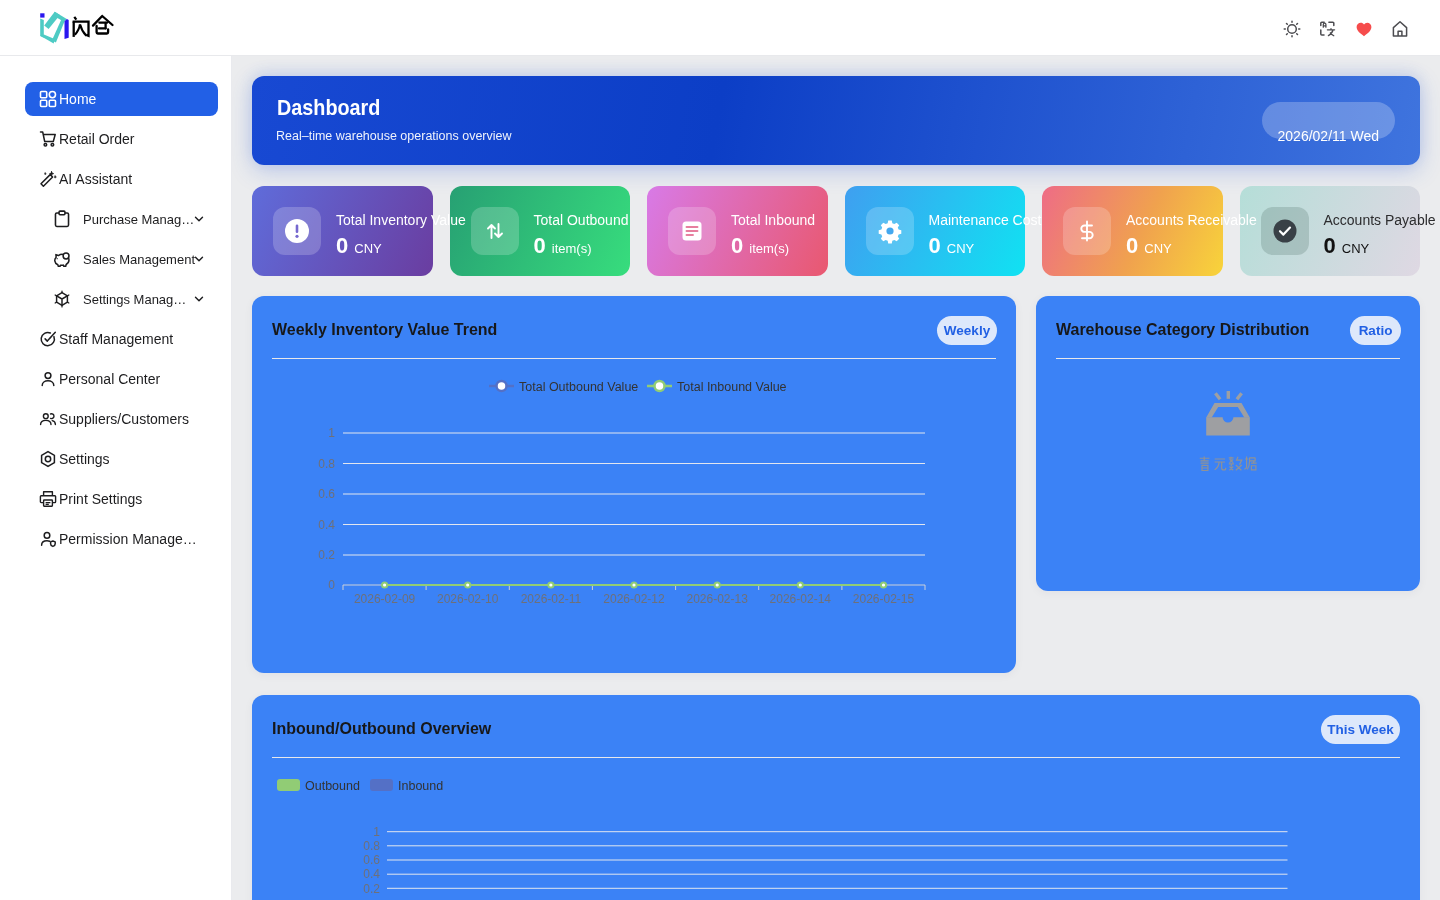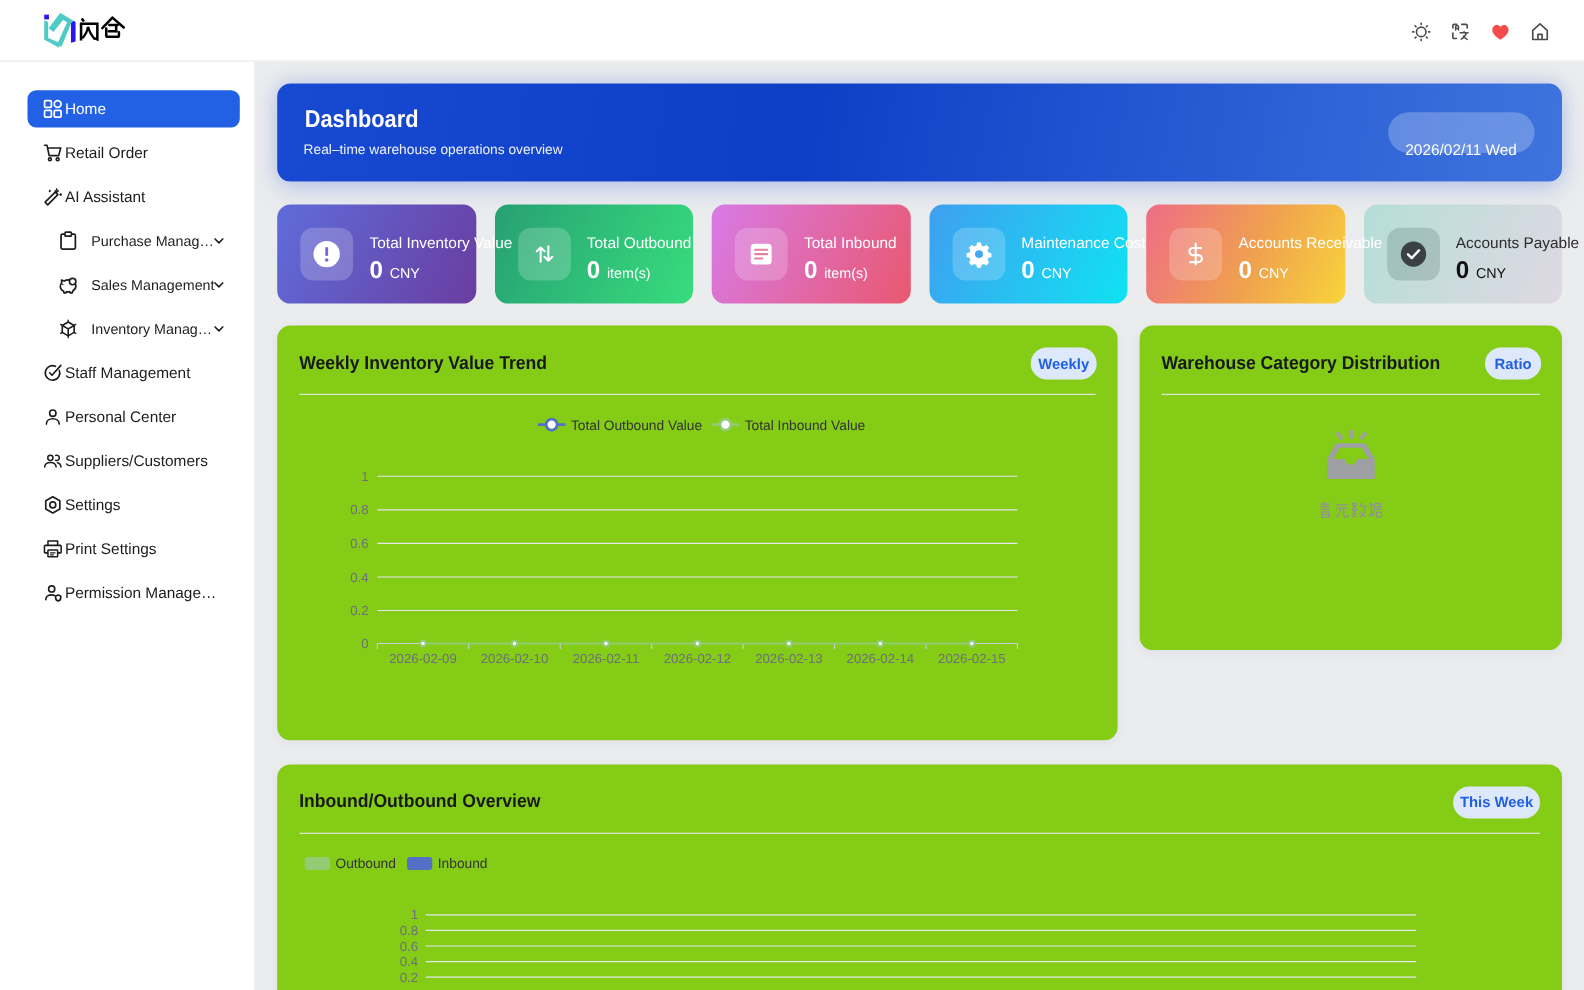--- a/index.html
+++ b/index.html
@@ -30,21 +30,21 @@
 .scard .val .unit { font-size:13px; font-weight:normal; margin-left:6px; }
 .c1 { background:linear-gradient(115deg,#5f6cda,#6a3da0); }
 .c2 { background:linear-gradient(115deg,#27a073,#37dd7d); }
 .c3 { background:linear-gradient(115deg,#d87ae7,#e9586f); }
 .c4 { background:linear-gradient(115deg,#3f9ff0,#10e2f2); }
 .c5 { background:linear-gradient(115deg,#ee6c86,#f0a24e 55%,#f8d43a); }
 .c6 { background:linear-gradient(115deg,#b5ded8,#dfd8e3); }
 .c6 .isq { background:rgba(80,110,105,0.25); }
 .c6 .lab { color:#2c2c2e; }
 .c6 .val { color:#111; }
-.card { position:absolute; background:#84cc16; border-radius:12px; box-shadow:0 2px 10px rgba(30,40,80,0.05); }
+.card { position:absolute; background:#3b82f6; border-radius:12px; box-shadow:0 2px 10px rgba(30,40,80,0.05); }
 .chart1 { left:20px; top:240px; width:764px; height:377px; }
 .chart2 { left:804px; top:240px; width:384px; height:295px; }
 .chart3 { left:20px; top:639px; width:1168px; height:290px; }
 .ctitle { position:absolute; left:20px; top:24px; font-size:17px; font-weight:bold; color:#17181a; white-space:nowrap; transform:scaleX(0.94); transform-origin:0 0; }
 .chip { position:absolute; border-radius:14.5px; background:#dde8fb; color:#2160e4; font-size:13.5px; font-weight:bold; text-align:center; height:29px; line-height:29px; top:20px; }
 .divider { position:absolute; left:20px; right:20px; top:62px; border-top:1px solid #e7e8eb; }
 </style>
 </head>
 <body>
 <div class="main">
@@ -316,21 +316,21 @@
       <svg class="ch" width="12" height="12" viewBox="0 0 12 12" fill="none" stroke="#1d1d1f" stroke-width="1.4" stroke-linecap="round" stroke-linejoin="round">
           <path d="M2.5 4.2L6 7.8l3.5-3.6"></path>
         </svg>
     </div>
     <div class="mi sub">
       <svg class="ic" viewBox="0 0 16 16" fill="none" stroke="#1d1d1f" stroke-width="1.3" stroke-linejoin="round">
           <path d="M8 2.4l4.8 2.8v5.6L8 13.6l-4.8-2.8V5.2z"></path>
           <path d="M3.2 5.2L8 8l4.8-2.8M8 8v5.6"></path>
           <path d="M8 2.4V0.9M8 13.6v1.5M3.2 5.2L1.9 4.4M12.8 5.2l1.3-.8M3.2 10.8l-1.3.8M12.8 10.8l1.3.8" stroke-width="1.1" stroke-linecap="round"></path>
         </svg>
-      <span class="tx">Inventory Manag…</span>
+      <span class="tx">Settings Manag…</span>
       <svg class="ch" width="12" height="12" viewBox="0 0 12 12" fill="none" stroke="#1d1d1f" stroke-width="1.4" stroke-linecap="round" stroke-linejoin="round">
           <path d="M2.5 4.2L6 7.8l3.5-3.6"></path>
         </svg>
     </div>
     <div class="mi">
       <svg class="ic" viewBox="0 0 18 18" fill="none" stroke="#1d1d1f" stroke-width="1.5" stroke-linecap="round" stroke-linejoin="round">
           <path d="M14.9 6.6a6.6 6.6 0 11-3.5-3.6"></path>
           <path d="M6.1 8.9l2.2 2.2 3.2-3.6"></path>
           <path d="M11.5 7.5L16.3 2.2"></path>
         </svg>

